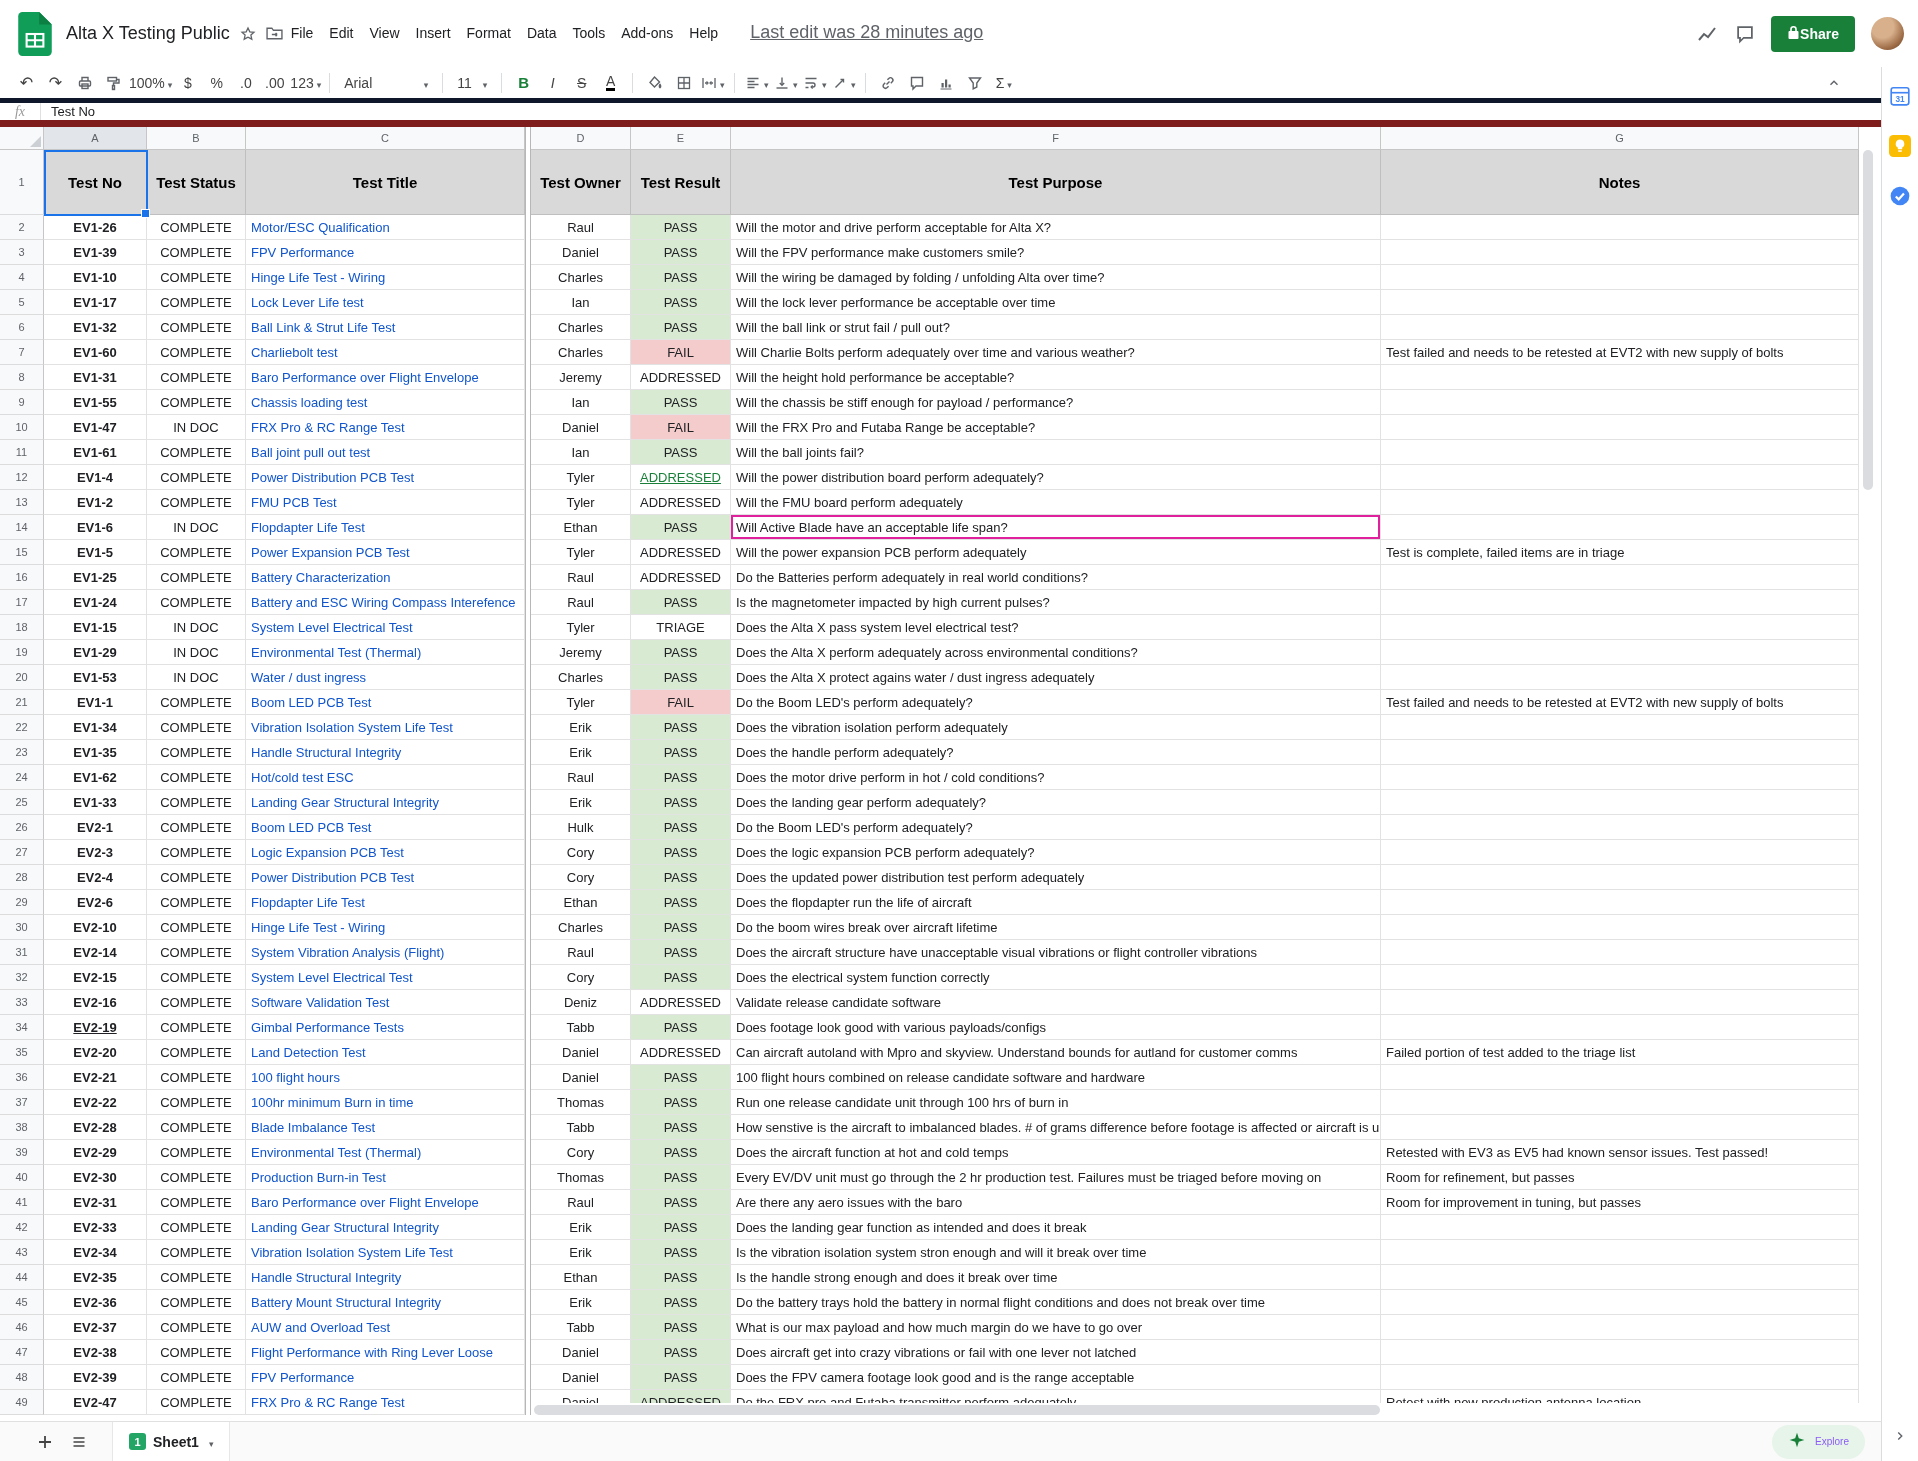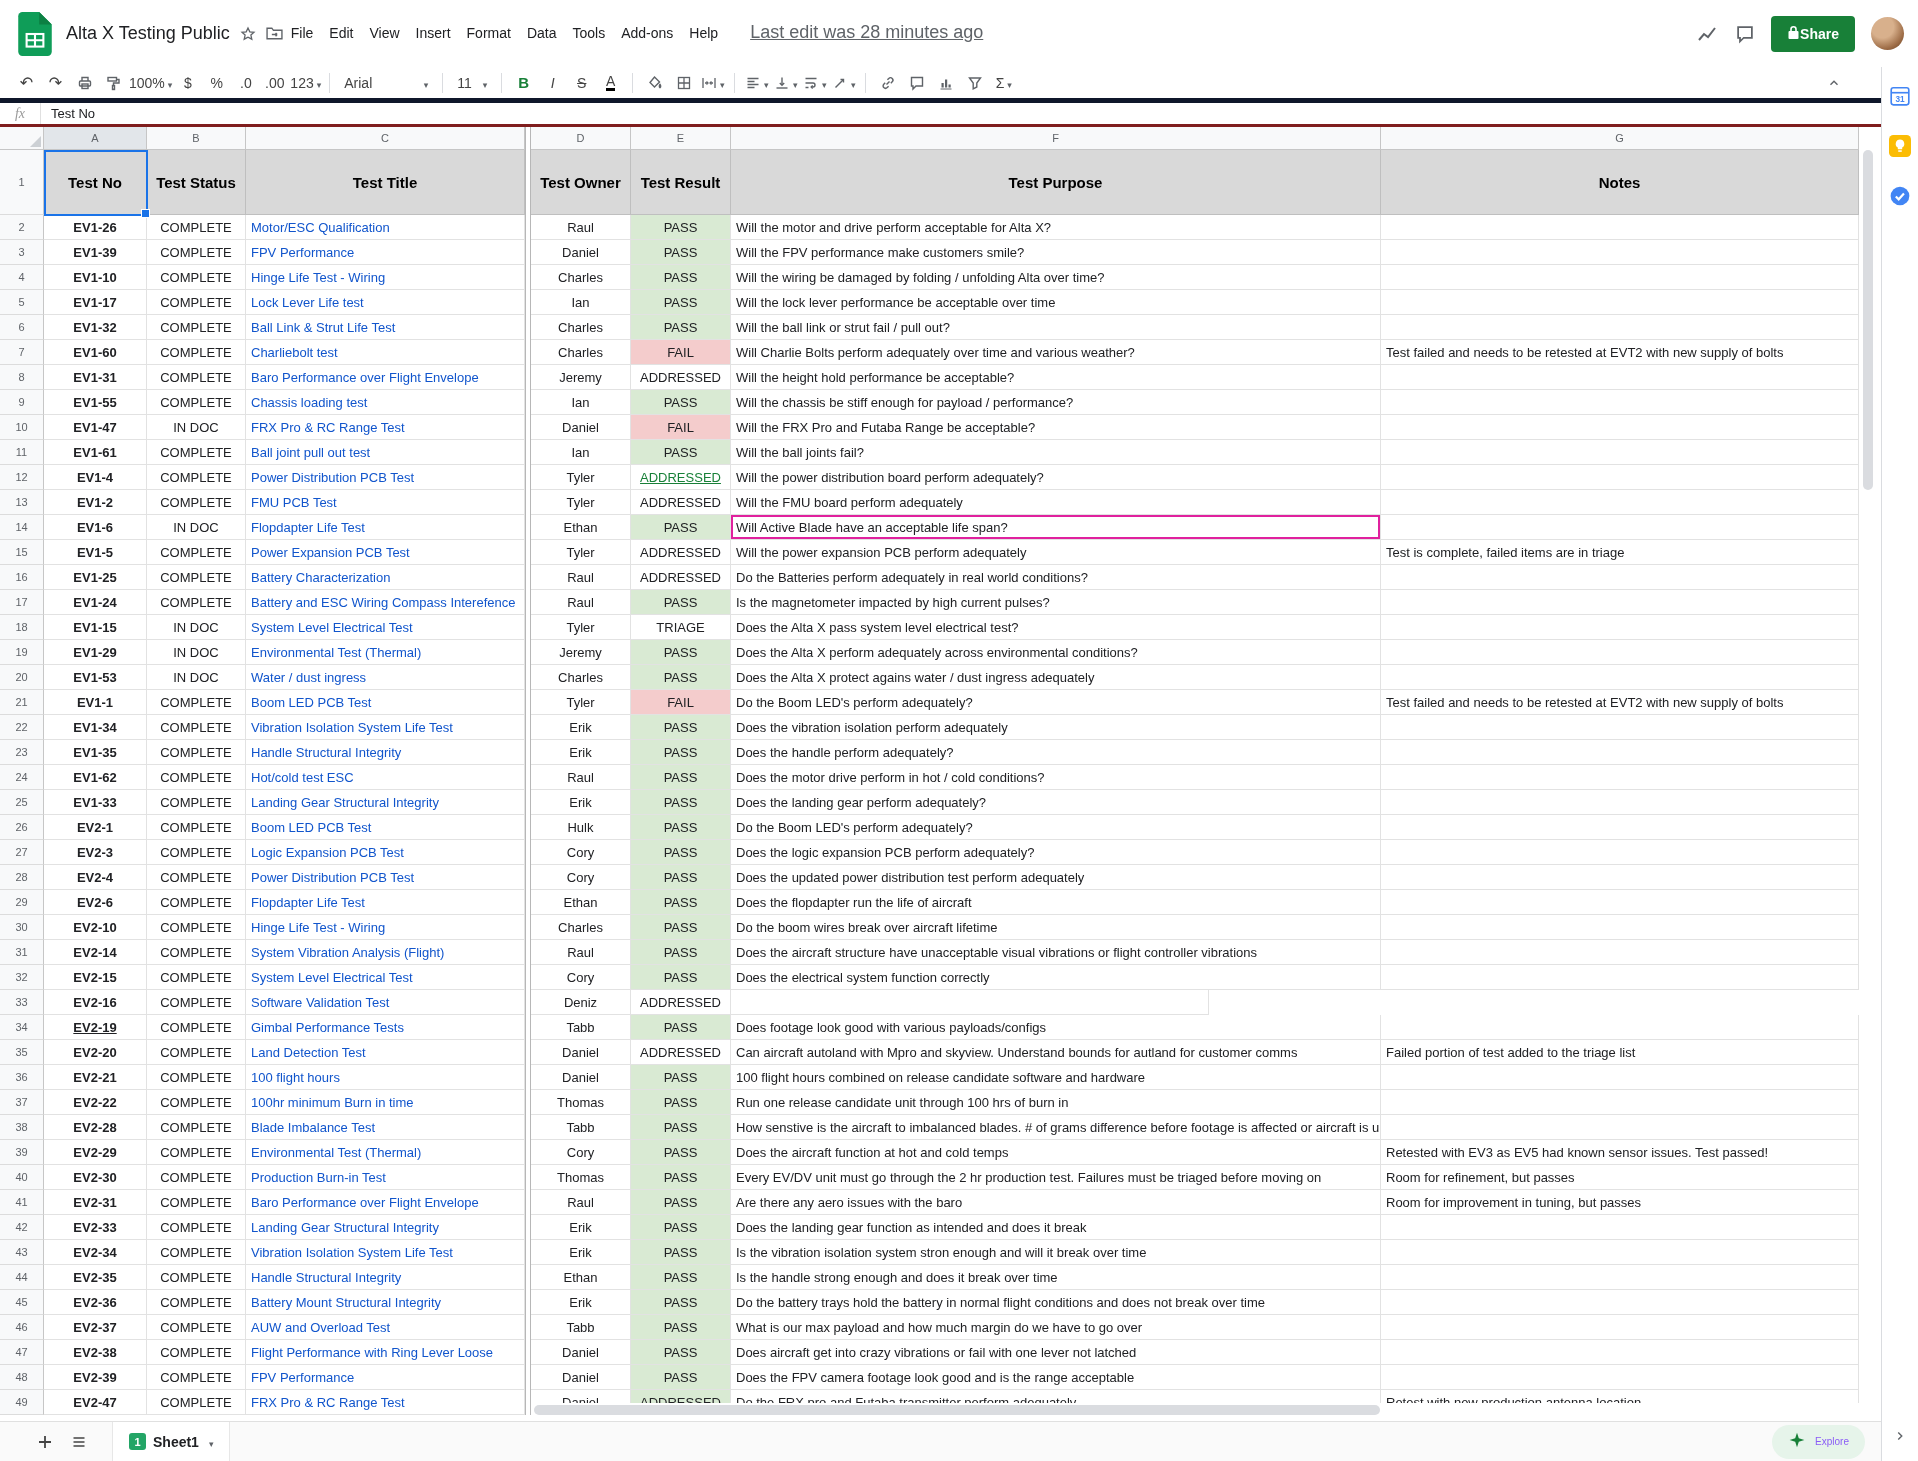--- a/index.html
+++ b/index.html
@@ -37,21 +37,21 @@
   .bold-letter { color:#188038; font-weight:700; font-size:15px; }
   .italic-letter { font-style:italic; font-size:14px; }
   .strike-letter { text-decoration:line-through; font-size:14px; }
   .textcolor-letter { font-size:14px; border-bottom:3px solid #000; line-height:14px; }
   .font-box { width:96px; justify-content:space-between; padding:0 6px; }
   .size-box { width:42px; justify-content:space-between; padding:0 6px; }
   .toolbar-collapse { margin-left:auto; margin-right:34px; }
 
   
   .formulabar { position:absolute; left:0; top:103px; width:1881px; height:24px; background:#fff;
-    border-bottom:3px solid #7f1d1d; display:flex; align-items:stretch; }
+    border-bottom:7px solid #7f1d1d; display:flex; align-items:stretch; }
   .fx { width:40px; display:flex; align-items:center; justify-content:center;
     font-family:"Liberation Serif", serif; font-style:italic; color:#999; font-size:14px; }
   .fvalue { border-left:1px solid #e0e0e0; flex:1; display:flex; align-items:center;
     padding-left:10px; font-size:13px; color:#202124; }
 
   
   .grid { position:absolute; left:0; top:127px; width:1859px; height:1294px; overflow:hidden; background:#fff; }
   .colheader-row { display:flex; height:23px; }
   .corner { width:44px; flex:0 0 auto; background:#f8f9fa; border-right:1px solid #c6c6c6;
     border-bottom:1px solid #c6c6c6; position:relative; }
@@ -687,20 +687,21 @@
         <div class="cell w-g left"></div>
       </div>
       <div class="row">
         <div class="rownum">33</div>
         <div class="cell w-a ctr testno">EV2-16</div>
         <div class="cell w-b ctr">COMPLETE</div>
         <div class="cell w-c left link">Software Validation Test</div>
         <div class="freeze"></div>
         <div class="cell w-d ctr">Deniz</div>
         <div class="cell w-e ctr">ADDRESSED</div>
+        <div class="cell w-f left">Validate release candidate software</div>
         <div class="cell w-g left"></div>
       </div>
       <div class="row">
         <div class="rownum">34</div>
         <div class="cell w-a ctr testno und">EV2-19</div>
         <div class="cell w-b ctr">COMPLETE</div>
         <div class="cell w-c left link">Gimbal Performance Tests</div>
         <div class="freeze"></div>
         <div class="cell w-d ctr">Tabb</div>
         <div class="cell w-e ctr fill-pass">PASS</div>

